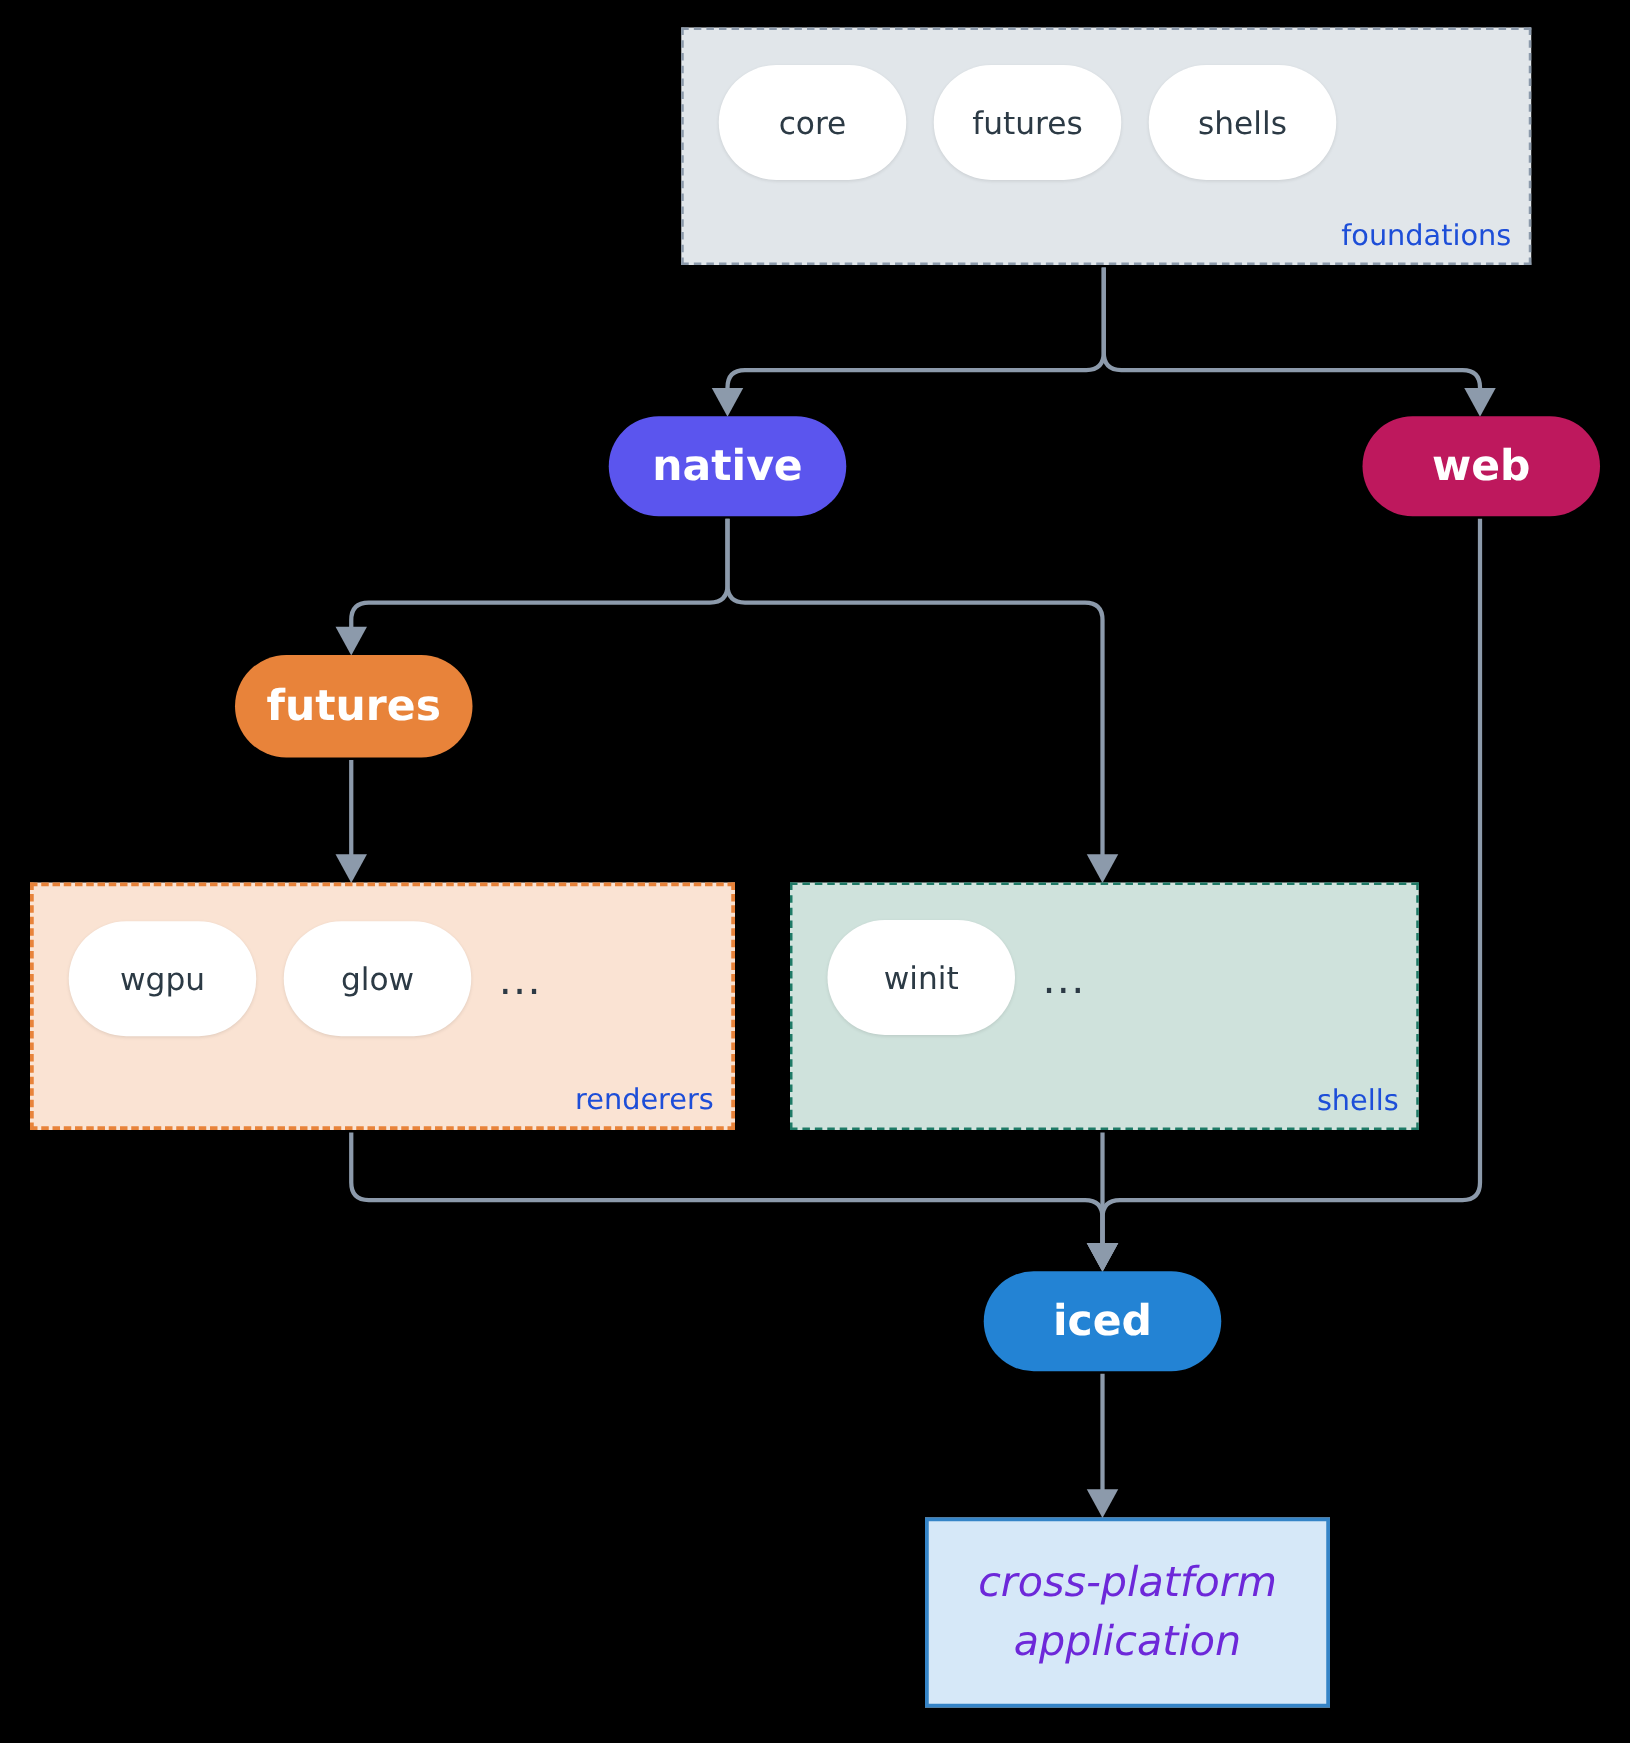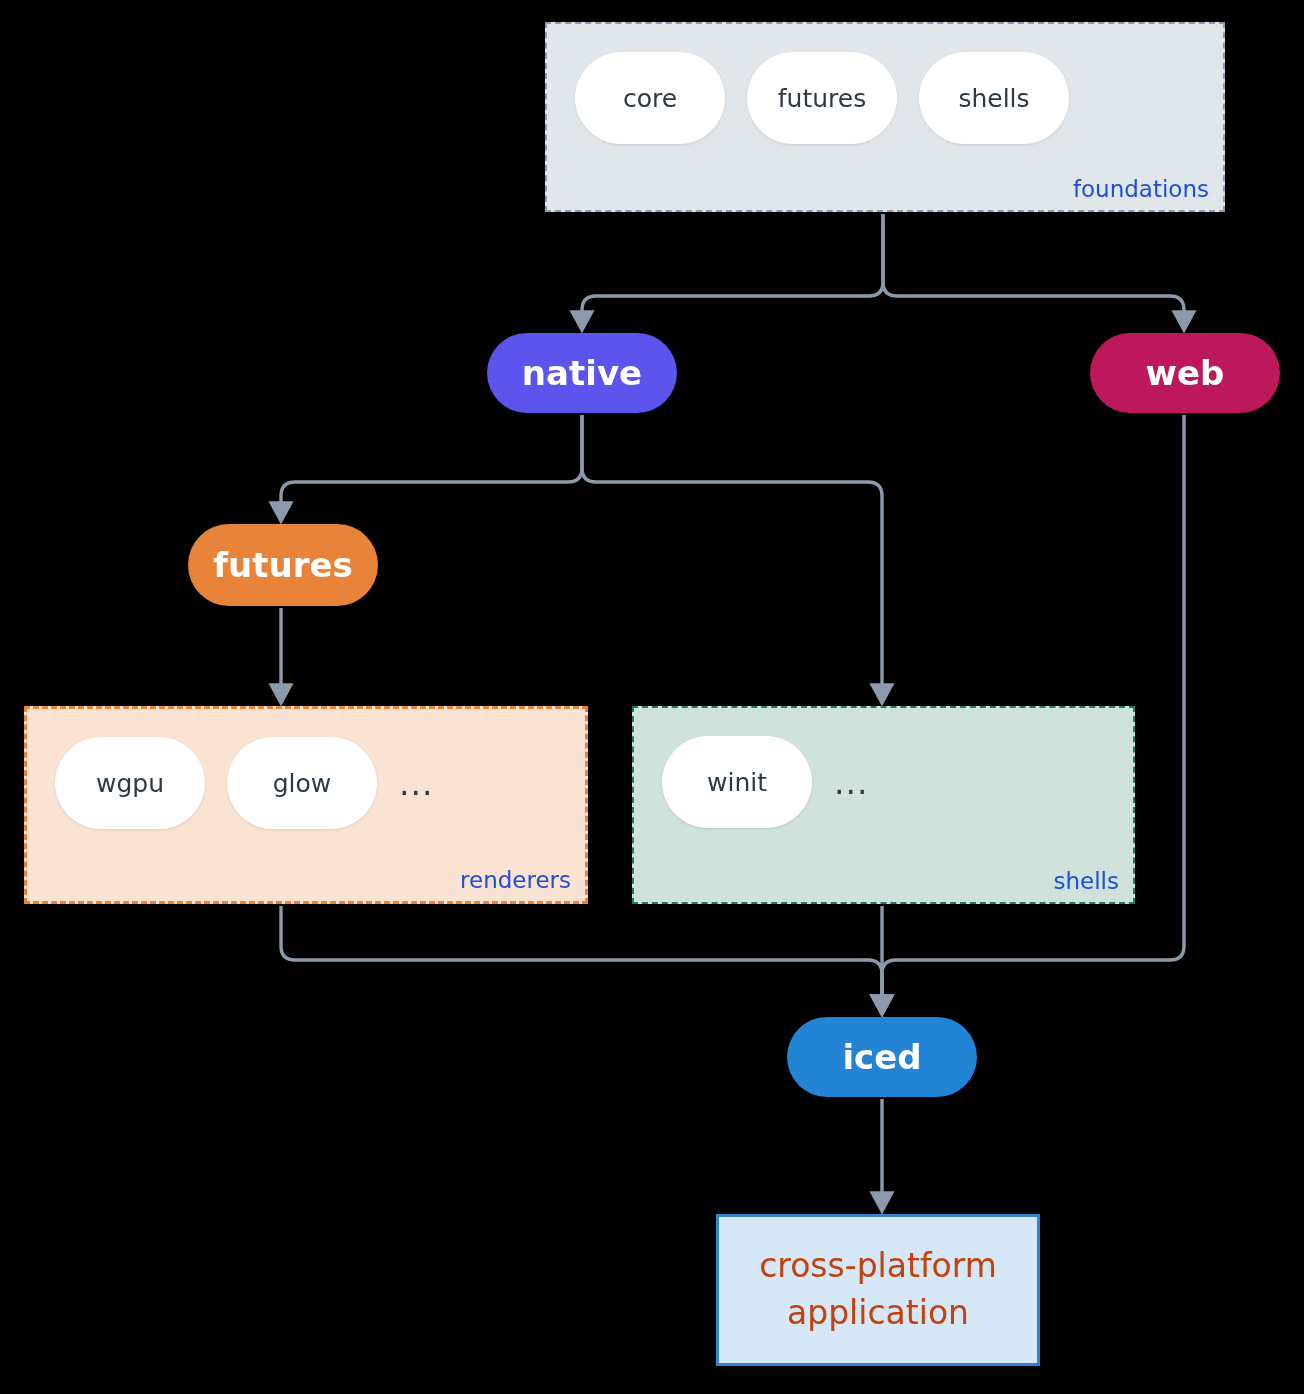--- a/index.html
+++ b/index.html
@@ -108,33 +108,34 @@
     font-weight: bold;
   }
   .node-native   { left: 487px;  top: 333px;  width: 190px; height: 80px; background: #5B55EE; }
   .node-web      { left: 1090px; top: 333px;  width: 190px; height: 80px; background: #be185d; }
   .node-graphics { left: 188px;  top: 524px;  width: 190px; height: 82px; background: #E8833A; }
   .node-iced     { left: 787px;  top: 1017px; width: 190px; height: 80px; background: #2383D4; }
 
   
   .node-app {
     position: absolute;
-    left: 716px; top: 1214px;
+    left: 740px; top: 1214px;
     width: 324px; height: 152px;
     background: #D6E8F8;
     border: 3px solid #3584C7;
     box-sizing: border-box;
     display: flex;
     flex-direction: column;
     align-items: center;
     justify-content: center;
-    color: #c2410c;
+    color: #6d28d9;
     font-size: 33px;
     line-height: 1.42;
     text-align: center;
+    font-style: italic;
   }
 </style>
 </head>
 <body>
 
 <div id="stage">
 
   <svg id="edges" viewBox="0 0 1304 1394">
     <defs>
       <marker id="arrow" markerWidth="9" markerHeight="9" refX="5.2" refY="4.5" orient="auto" markerUnits="strokeWidth">

